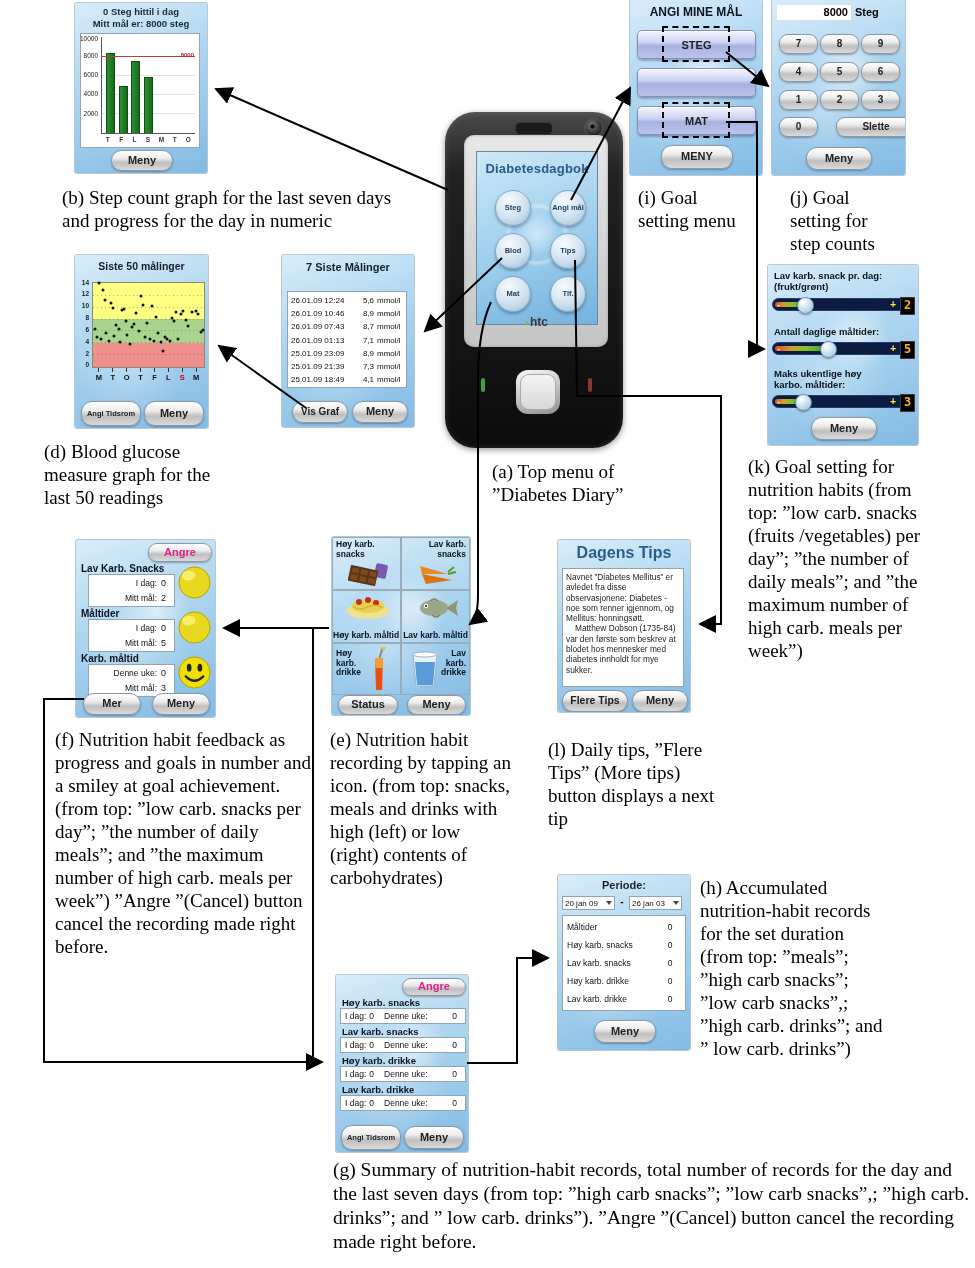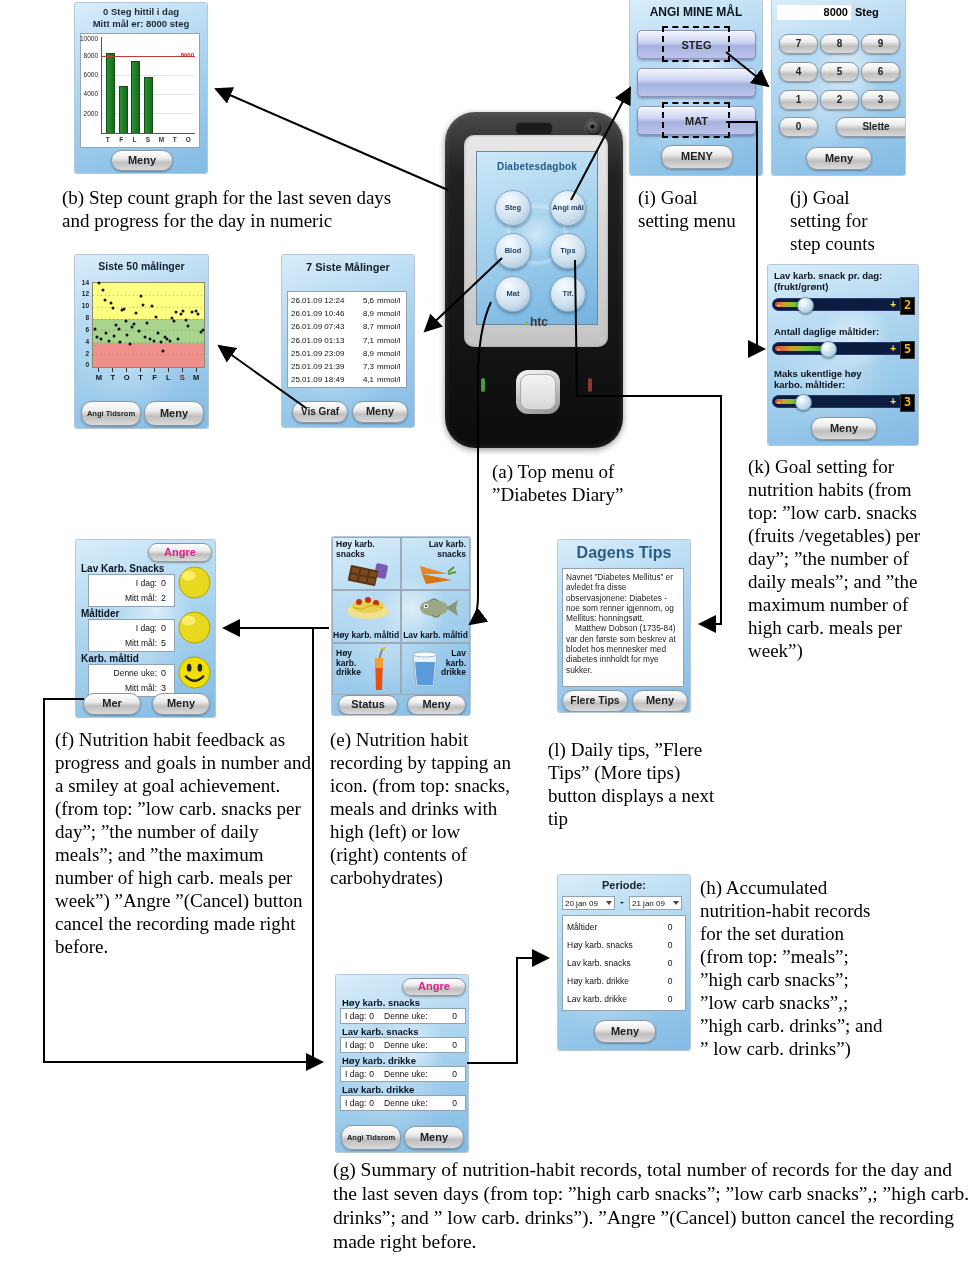--- a/index.html
+++ b/index.html
@@ -97,21 +97,21 @@
     box-shadow:inset 0 0 6px rgba(255,255,255,.15), 0 2px 6px rgba(0,0,0,.4);z-index:2;}
   #ph-speaker{left:70px;top:10px;width:36px;height:11px;border-radius:5px;background:#1b1b1b;border:1px solid #3a3a3a;}
   #ph-camera{left:139px;top:6px;width:17px;height:17px;border-radius:50%;background:radial-gradient(circle at 40% 35%,#777,#222 70%);border:1px solid #555;}
   #ph-camera i{position:absolute;left:5px;top:5px;width:5px;height:5px;border-radius:50%;background:#0a0a0a;box-shadow:inset 0 0 1px #9cf;}
   #ph-bezel{left:19px;top:23px;width:144px;height:212px;border-radius:10px;background:linear-gradient(180deg,#e8e8e8,#c4c4c4);box-shadow:inset 0 0 3px #999;}
   #ph-screen{left:12px;top:16px;width:120px;height:172px;border:1px solid #6d87a0;overflow:hidden;
     background:
       radial-gradient(circle at 50% 48%, rgba(255,255,255,.5), rgba(255,255,255,0) 20%),
       radial-gradient(circle at 50% 48%, rgba(255,255,255,0) 24%, rgba(255,255,255,.35) 26%, rgba(255,255,255,0) 30%),
       linear-gradient(160deg,#cde8f8 0%,#9ccdec 55%,#74b2de 100%);}
-  #ph-title{top:9px;left:0;right:0;text-align:center;font-size:10px;color:#2b5b85;font-weight:bold;letter-spacing:.2px;}
+  #ph-title{top:9px;left:0;right:0;text-align:center;font-size:13px;color:#2b5b85;font-weight:bold;letter-spacing:.2px;}
   .ph-btn{position:absolute;width:34px;height:34px;border-radius:50%;
     background:radial-gradient(circle at 38% 28%,#f6fbfe,#cfe1ef 55%,#9cbad4 100%);
     border:1px solid #84a6c2;box-shadow:0 2px 3px rgba(10,40,70,.35);
     display:flex;align-items:center;justify-content:center;text-align:center;
     font-size:7.5px;font-weight:bold;color:#1c3c5c;line-height:1.1;}
   #ph-logo{left:0;right:0;top:180px;text-align:center;font-size:12px;font-weight:bold;color:#3c3c3c;}
   #ph-logo .glyph{color:#7ac143;font-size:10px;}
   .ph-led{position:absolute;width:4px;height:14px;border-radius:2px;top:266px;}
   #ph-home{left:71px;top:258px;width:44px;height:44px;border-radius:12px;background:linear-gradient(160deg,#fafafa,#8f8f8f);padding:4px;box-sizing:border-box;}
   #ph-home i{display:block;width:100%;height:100%;border-radius:9px;background:linear-gradient(180deg,#f4f4f4,#d8d8d8);border:1px solid #aaa;box-sizing:border-box;}
@@ -631,21 +631,21 @@
   </div>
 
   <div class="scr" id="scr-h">
     <div class="title">Periode:</div>
     <div class="whitebox h-dd" style="left:4px;top:21px;width:53px;">
       <span>20 jan 09</span>
         <span class="arr"></span>
     </div>
     <div id="h-dash">-</div>
     <div class="whitebox h-dd" style="left:71px;top:21px;width:53px;">
-      <span>21 jan 09</span>
+      <span>26 jan 03</span>
         <span class="arr"></span>
     </div>
     <div class="whitebox" id="h-list">
       <div class="h-row">
           <span class="hl">Måltider</span>
           <span class="hv">0</span>
         </div>
       <div class="h-row">
           <span class="hl">Høy karb. snacks</span>
           <span class="hv">0</span>
@@ -662,20 +662,21 @@
           <span class="hl">Lav karb. drikke</span>
           <span class="hv">0</span>
         </div>
     </div>
     <div class="pill" style="left:36px;top:145px;width:60px;height:21px;font-size:11px;">Meny</div>
   </div>
 
   <div class="cap" style="left:62px;top:186px;width:345px;">(b) Step count graph for the last seven days and progress for the day in numeric</div>
   <div class="cap" style="left:638px;top:186px;width:112px;">(i) Goal setting menu</div>
   <div class="cap" style="left:790px;top:186px;width:112px;">(j) Goal setting for step counts</div>
+  <div class="cap" style="left:44px;top:440px;width:172px;">(d) Blood glucose measure graph for the last 50 readings</div>
   <div class="cap" style="left:492px;top:460px;width:160px;">(a) Top menu of ”Diabetes Diary”</div>
   <div class="cap" style="left:748px;top:455px;width:172px;">(k) Goal setting for nutrition habits (from top: ”low carb. snacks (fruits /vegetables) per day”; ”the number of daily meals”; and ”the maximum number of high carb. meals per week”)</div>
   <div class="cap" style="left:55px;top:728px;width:256px;">(f) Nutrition habit feedback as progress and goals in number and a smiley at goal achievement. (from top: ”low carb. snacks per day”; ”the number of daily meals”; and ”the maximum number of high carb. meals per week”) ”Angre ”(Cancel) button cancel the recording made right before.</div>
   <div class="cap" style="left:330px;top:728px;width:182px;">(e) Nutrition habit recording by tapping an icon. (from top: snacks, meals and drinks with high (left) or low (right) contents of carbohydrates)</div>
   <div class="cap" style="left:548px;top:738px;width:168px;">(l) Daily tips, ”Flere Tips” (More tips) button displays a next tip</div>
   <div class="cap" style="left:700px;top:876px;width:190px;">(h) Accumulated nutrition-habit records for the set duration (from top: ”meals”; ”high carb snacks”; ”low carb snacks”,; ”high carb. drinks”; and ” low carb. drinks”)</div>
   <div class="cap" style="left:333px;top:1158px;width:645px;font-size:19.5px;line-height:24px;">(g) Summary of nutrition-habit records, total number of records for the day and the last seven days (from top: ”high carb snacks”; ”low carb snacks”,; ”high carb. drinks”; and ” low carb. drinks”). ”Angre ”(Cancel) button cancel the recording made right before.</div>
 
 </div>
 

